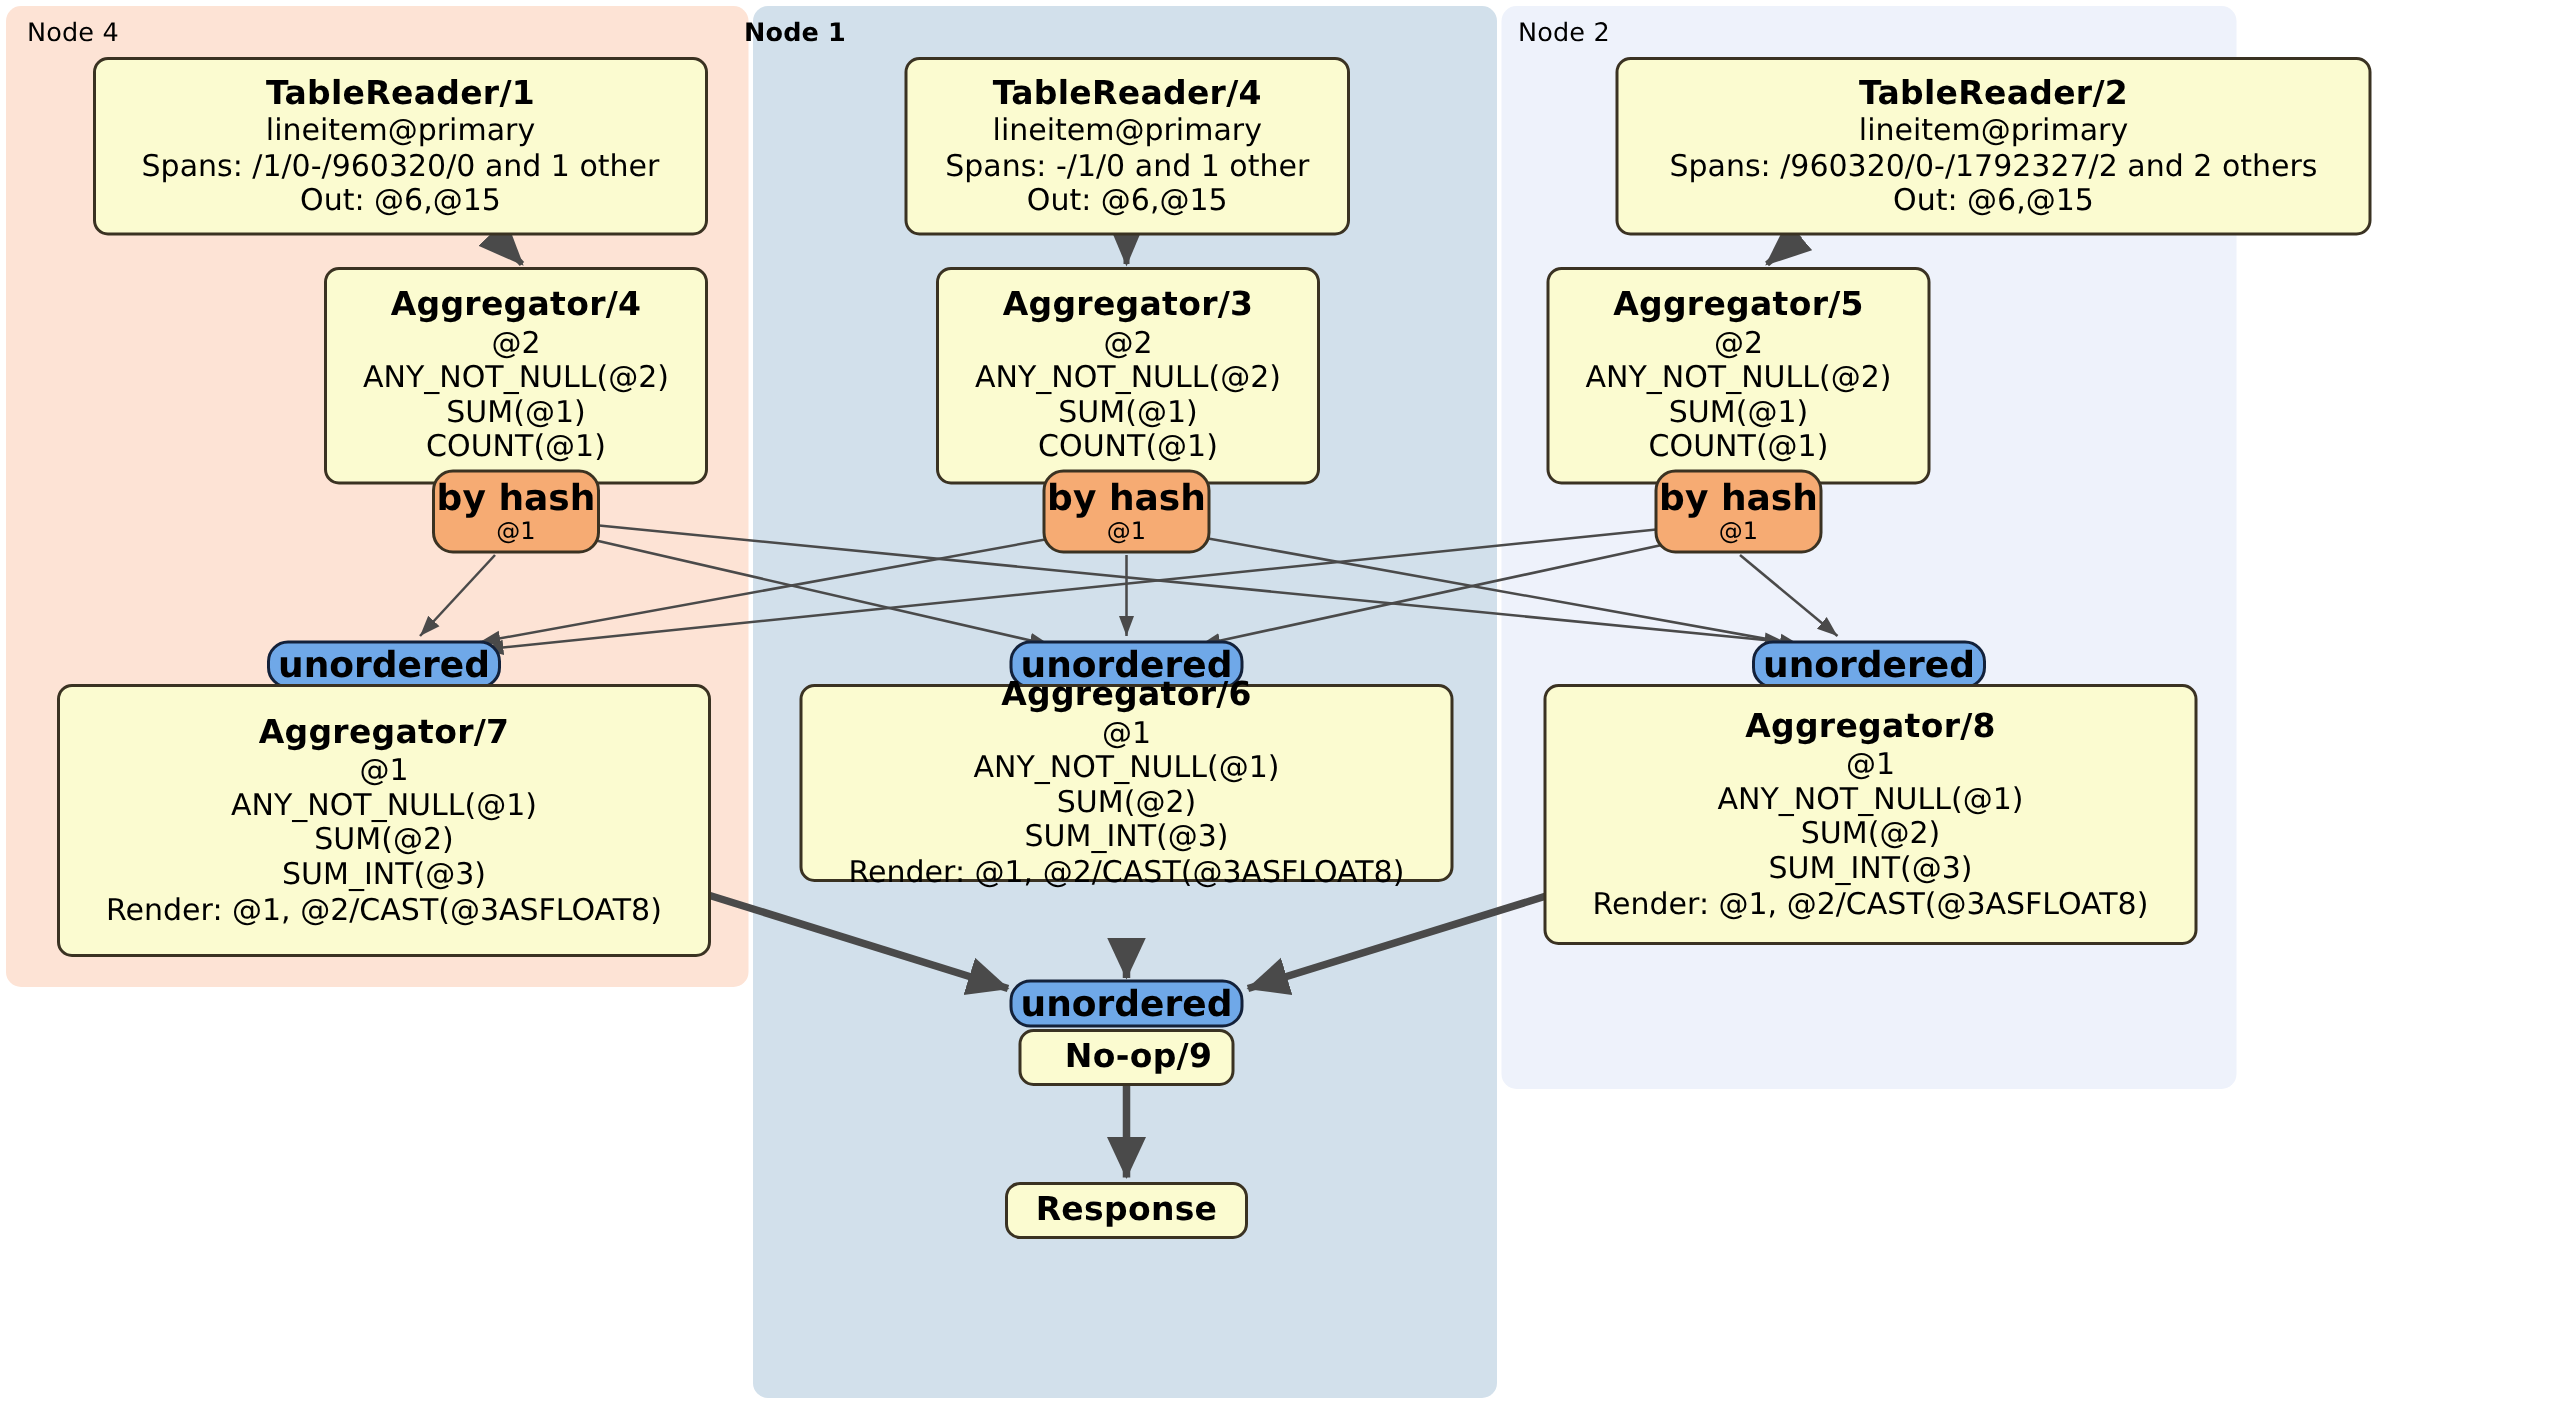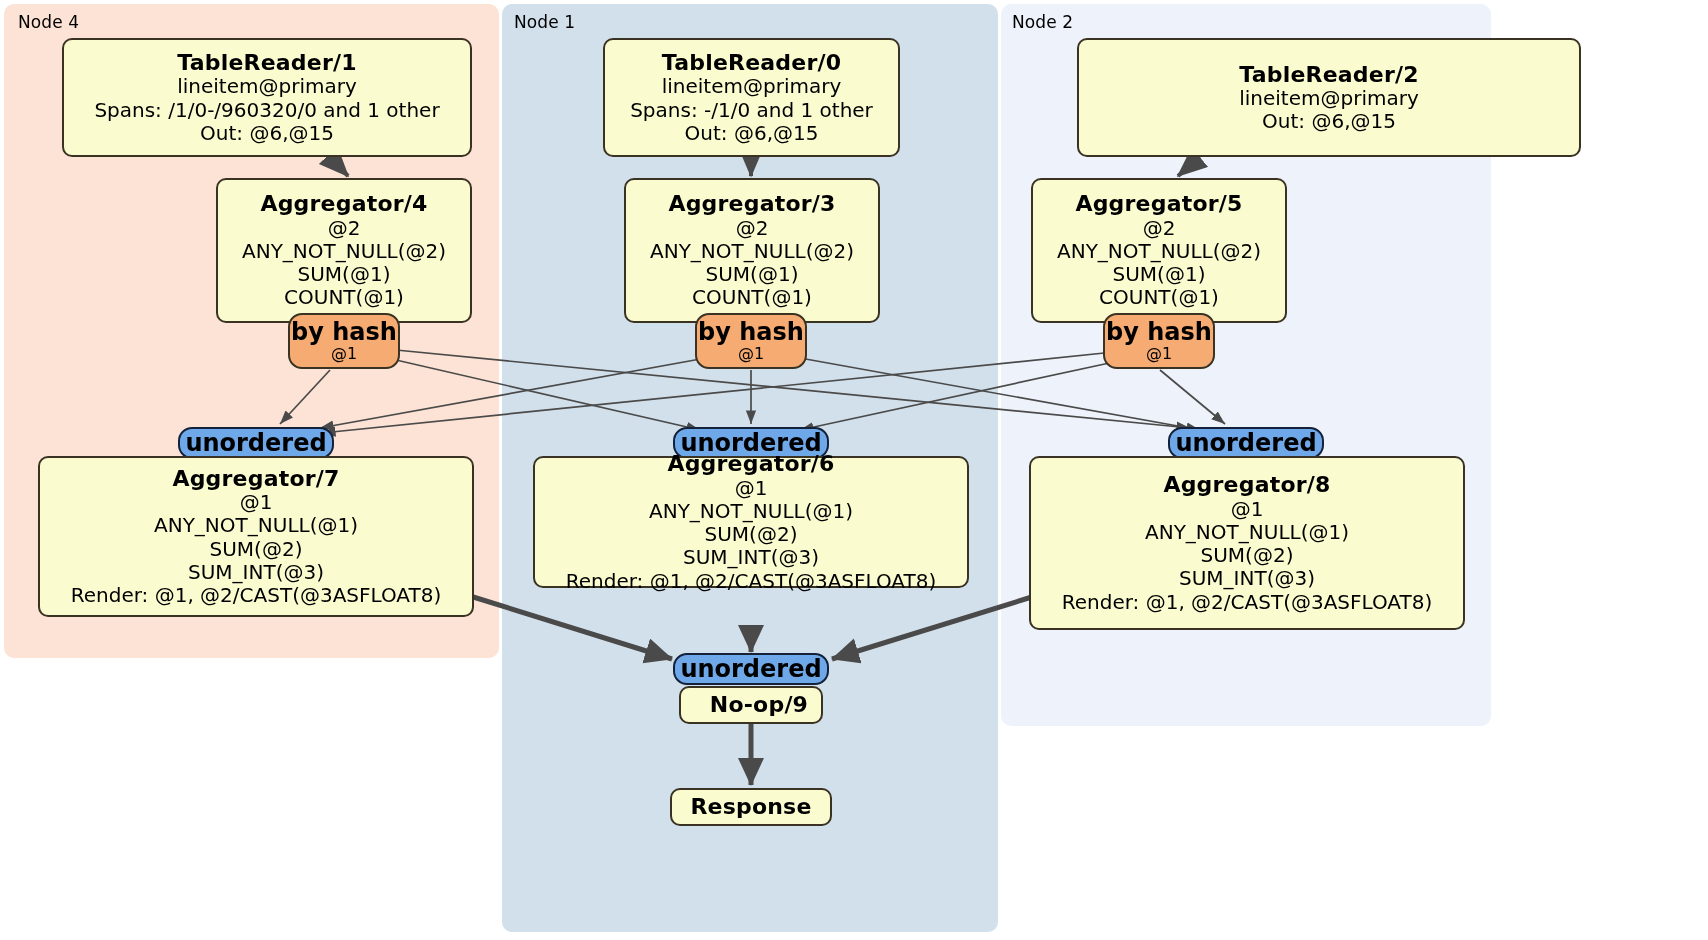--- a/index.html
+++ b/index.html
@@ -27,21 +27,21 @@
 </head>
 <body>
 
 <div id="stage">
 
   <div class="panel" style="left:4px;top:4px;width:495px;height:654px;background:#fde3d5;"></div>
   <div class="panel" style="left:502px;top:4px;width:496px;height:928px;background:#d2e0eb;"></div>
   <div class="panel" style="left:1001px;top:4px;width:490px;height:722px;background:#eef2fb;"></div>
 
   <div class="panel-label" style="left:18px;top:12px;">Node 4</div>
-  <div class="panel-label" style="left:514px;top:12px;">Node 1</div>
+  <div class="panel-label" style="left:496px;top:12px;font-weight:bold;">Node 1</div>
   <div class="panel-label" style="left:1012px;top:12px;">Node 2</div>
 
   <svg class="edges" viewBox="0 0 1708 940">
     <defs>
       <marker id="ah" markerWidth="9" markerHeight="9" refX="7.2" refY="3.2" orient="auto" markerUnits="strokeWidth">
         <path d="M0,0 L7.6,3.2 L0,6.4 z" fill="#4a4a4a"></path>
       </marker>
       <marker id="ahThin" markerWidth="10" markerHeight="10" refX="8" refY="3.4" orient="auto" markerUnits="strokeWidth">
         <path d="M0,0.4 L8,3.4 L0,6.4 z" fill="#4a4a4a"></path>
       </marker>
@@ -74,29 +74,30 @@
   </svg>
 
   <div class="node-box" style="left:62px;top:38px;width:410px;height:119px;">
     <div class="node-title">TableReader/1</div>
     <div class="node-line">lineitem@primary</div>
     <div class="node-line">Spans: /1/0-/960320/0 and 1 other</div>
     <div class="node-line">Out: @6,@15</div>
   </div>
 
   <div class="node-box" style="left:603px;top:38px;width:297px;height:119px;">
-    <div class="node-title">TableReader/0</div>
+    <div class="node-title">TableReader/4</div>
     <div class="node-line">lineitem@primary</div>
     <div class="node-line">Spans: -/1/0 and 1 other</div>
     <div class="node-line">Out: @6,@15</div>
   </div>
 
   <div class="node-box" style="left:1077px;top:38px;width:504px;height:119px;">
     <div class="node-title">TableReader/2</div>
     <div class="node-line">lineitem@primary</div>
+    <div class="node-line">Spans: /960320/0-/1792327/2 and 2 others</div>
     <div class="node-line">Out: @6,@15</div>
   </div>
 
   <div class="node-box" style="left:216px;top:178px;width:256px;height:145px;">
     <div class="node-title">Aggregator/4</div>
     <div class="node-line">@2</div>
     <div class="node-line">ANY_NOT_NULL(@2)</div>
     <div class="node-line">SUM(@1)</div>
     <div class="node-line">COUNT(@1)</div>
   </div>
@@ -137,21 +138,21 @@
   </div>
 
   <div class="badge badge-unordered" style="left:673px;top:427px;width:156px;height:32px;">
     <div class="badge-title">unordered</div>
   </div>
 
   <div class="badge badge-unordered" style="left:1168px;top:427px;width:156px;height:32px;">
     <div class="badge-title">unordered</div>
   </div>
 
-  <div class="node-box" style="left:38px;top:456px;width:436px;height:161px;">
+  <div class="node-box" style="left:38px;top:456px;width:436px;height:182px;">
     <div class="node-title">Aggregator/7</div>
     <div class="node-line">@1</div>
     <div class="node-line">ANY_NOT_NULL(@1)</div>
     <div class="node-line">SUM(@2)</div>
     <div class="node-line">SUM_INT(@3)</div>
     <div class="node-line">Render: @1, @2/CAST(@3ASFLOAT8)</div>
   </div>
 
   <div class="node-box" style="left:533px;top:456px;width:436px;height:132px;">
     <div class="node-title">Aggregator/6</div>

